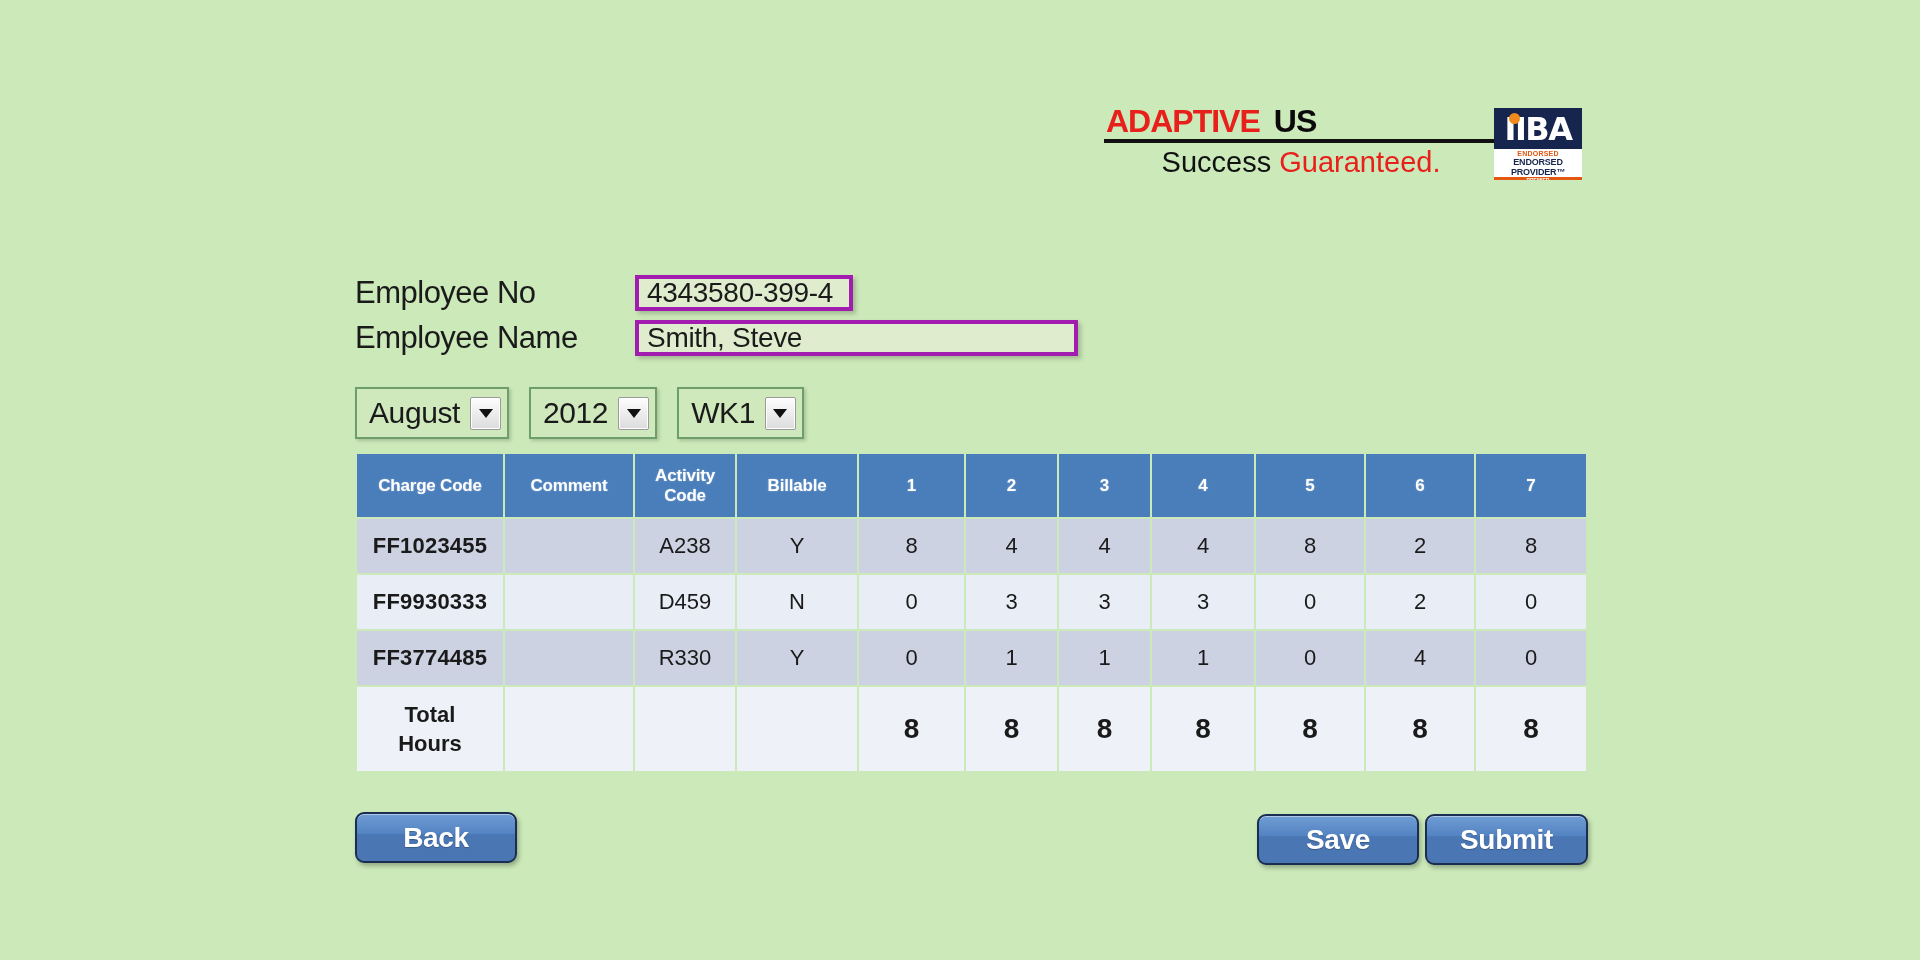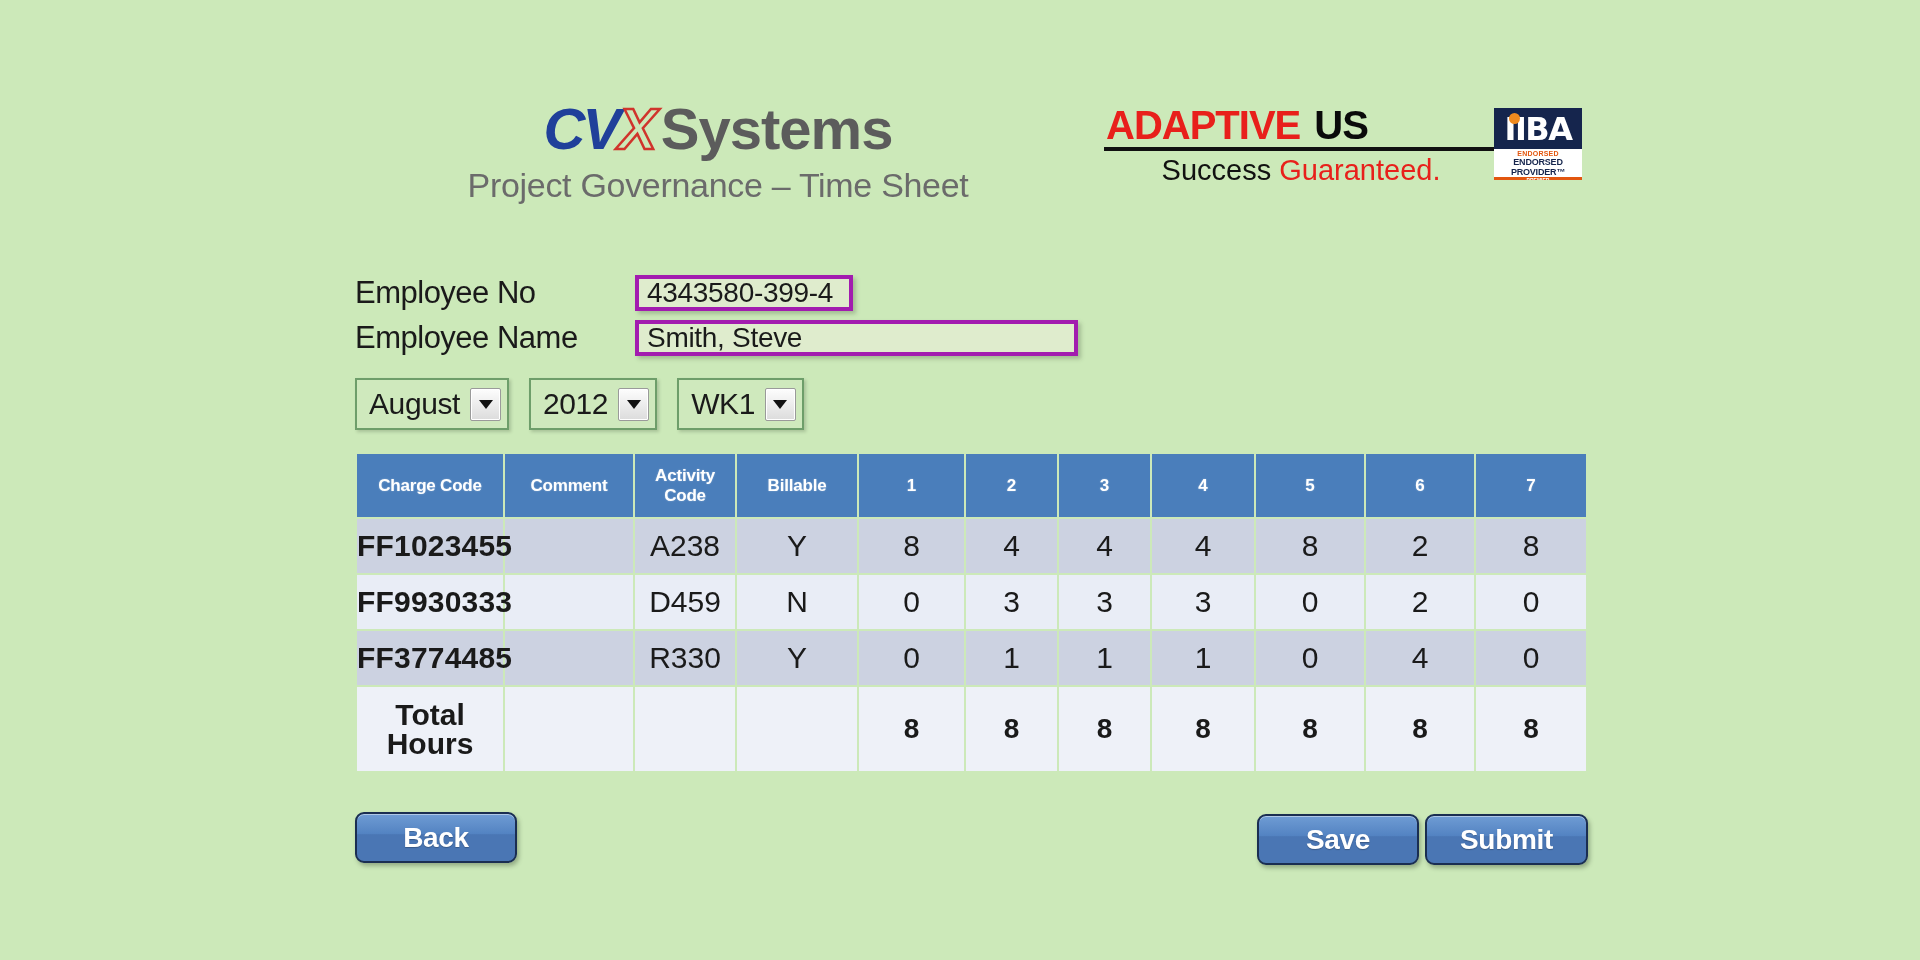--- a/index.html
+++ b/index.html
@@ -65,21 +65,21 @@
     letter-spacing: -0.3px;
   }
 
   .adaptive-block {
     position: absolute;
     left: 1100px;
     top: 105px;
     width: 420px;
   }
   .adaptive-row1 {
-    font-size: 40px;
+    font-size: 32px;
     font-weight: bold;
     letter-spacing: -1px;
     white-space: nowrap;
     line-height: 1.0;
     text-align: left;
     padding-left: 6px;
   }
   .adaptive-word { color: #e8201b; font-weight: bold; }
   .adaptive-us { color: #0a0a0a; font-weight: bold; margin-left: 14px; letter-spacing: -1px; }
   .adaptive-rule {
@@ -179,21 +179,21 @@
     letter-spacing: -0.3px;
     height: 36px;
     display: flex;
     align-items: center;
   }
 
   
   .selects {
     position: absolute;
     left: 355px;
-    top: 378px;
+    top: 387px;
     display: flex;
     gap: 20px;
   }
   .sel {
     border: 2px solid #6e9e6a;
     background: #cfe9bd;
     height: 52px;
     display: flex;
     align-items: center;
     padding: 0 6px 0 12px;
@@ -244,21 +244,21 @@
     font-weight: bold;
     height: 63px;
     vertical-align: middle;
     letter-spacing: -0.2px;
     text-shadow: 0 0 2px rgba(255,255,255,0.35);
   }
   table.ts td {
     height: 54px;
     text-align: center;
     vertical-align: middle;
-    font-size: 30px;
+    font-size: 22px;
     color: #1a1a1a;
   }
   tr.row-odd td { background: #ccd2e1; }
   tr.row-even td { background: #e9edf6; }
   tr.row-total td { background: #eef1f8; }
   td.charge {
     font-size: 19px;
     font-weight: bold;
     color: #333;
     letter-spacing: 0.2px;
@@ -295,24 +295,20 @@
   }
   .btn-back   { left: 355px;  top: 812px; width: 162px; }
   .btn-save   { left: 1257px; top: 814px; width: 162px; }
   .btn-submit { left: 1425px; top: 814px; width: 163px; }
 </style>
 </head>
 <body>
 
 <div class="slide">
 
-  <div class="cvx-block">
-    <div class="cvx-title"><span class="cvx-cv">CV</span><span class="cvx-x">X</span><span class="cvx-sys">Systems</span></div>
-    <div class="cvx-sub">Project Governance – Time Sheet</div>
-  </div>
 
   <div class="adaptive-block">
     <div class="adaptive-row1"><span class="adaptive-word">ADAPTIVE</span><span class="adaptive-us">US</span></div>
     <div class="adaptive-rule"></div>
     <div class="adaptive-row2"><span class="succ">Success</span>
       <span class="guar">Guaranteed.</span></div>
   </div>
 
   <div class="iiba-badge">
     <div class="iiba-top">

